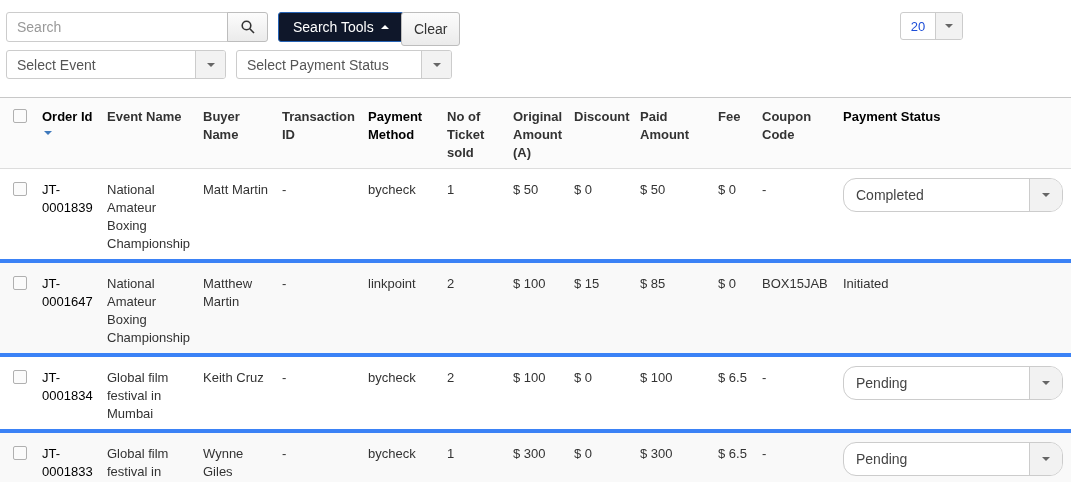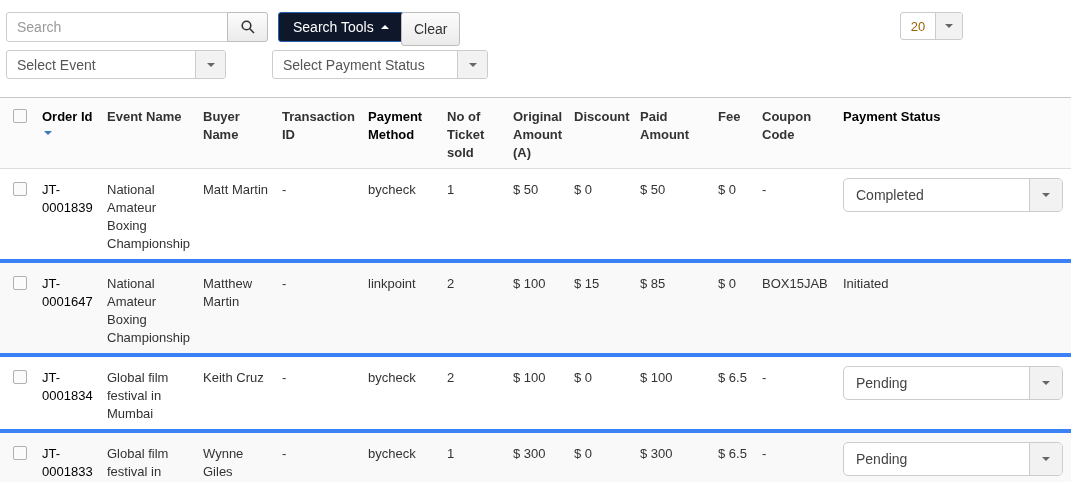--- a/index.html
+++ b/index.html
@@ -55,21 +55,21 @@
     border-top: 4px solid #666;
   }
   .page-size {
     position: absolute; left: 900px; top: 12px;
     width: 63px; height: 28px;
     border: 1px solid #ccc; border-radius: 3px;
     display: flex; overflow: hidden; cursor: pointer; background: #fff;
   }
   .page-size .ps-value {
     flex: 1; display: flex; align-items: center; justify-content: center;
-    font-size: 13px; color: #a16207;
+    font-size: 13px; color: #1d4ed8;
   }
   .page-size .ps-caret {
     width: 27px; background: #f2f2f2; border-left: 1px solid #ccc;
     display: flex; align-items: center; justify-content: center;
   }
 
   
   .filters { position: relative; height: 55px; }
   .fake-select {
     position: absolute; top: 8px; height: 29px;
@@ -78,21 +78,21 @@
   }
   .fake-select .fs-label {
     flex: 1; display: flex; align-items: center;
     padding: 0 10px; font-size: 14px; color: #555; white-space: nowrap;
   }
   .fake-select .fs-caret {
     width: 30px; background: #f2f2f2; border-left: 1px solid #ccc;
     display: flex; align-items: center; justify-content: center;
   }
   .event-select { left: 6px; width: 220px; }
-  .payment-select { left: 236px; width: 216px; margin-left: 36px; }
+  .payment-select { left: 236px; width: 216px; }
 
   
   table.orders {
     width: 1071px; table-layout: fixed; border-collapse: collapse;
     border-top: 1px solid #c8c8c8;
   }
   thead th {
     background: #fbfbfb;
     text-align: left; vertical-align: top;
     font-size: 13px; font-weight: bold; color: #333;
@@ -118,21 +118,21 @@
   }
   input[type="checkbox"] {
     -webkit-appearance: none; appearance: none;
     width: 14px; height: 14px; margin: 1px 0 0 0;
     border: 1px solid #b0b0b0; border-radius: 2px;
     background: #fbfbfb; cursor: pointer;
   }
   .status-cell { padding-top: 9px !important; }
   .status-select {
     width: 220px; height: 34px;
-    border: 1px solid #ccc; border-radius: 5px;
+    border: 1px solid #ccc; border-radius: 13px;
     display: flex; overflow: hidden; background: #fff; cursor: pointer; gap: 20px;
   }
   .status-select .fs-label {
     flex: 1; display: flex; align-items: center;
     padding: 0 12px; font-size: 14px; color: #444; white-space: nowrap;
   }
   .status-select .fs-caret {
     width: 33px; background: #f2f2f2; border-left: 1px solid #ccc;
     display: flex; align-items: center; justify-content: center;
   }

